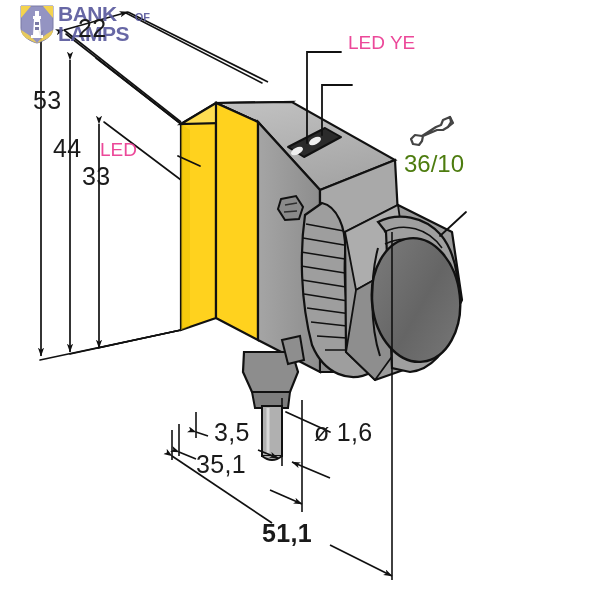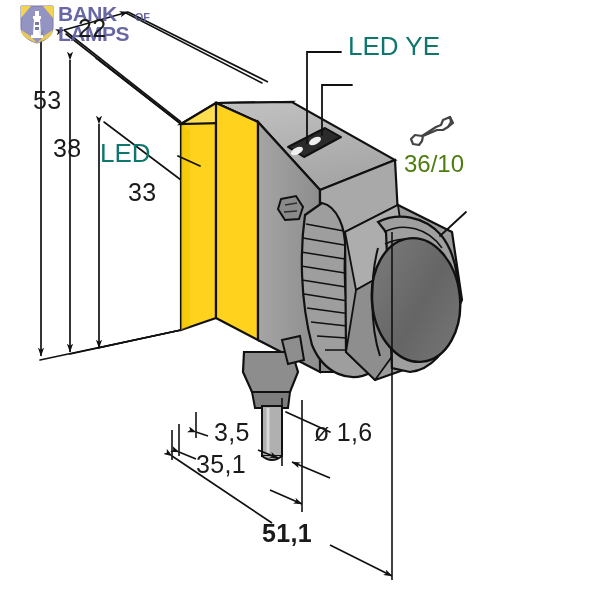--- a/index.html
+++ b/index.html
@@ -48,23 +48,23 @@
     position: absolute;
     color: #1a1a1a;
     font-family: "Liberation Sans", sans-serif;
     font-size: 25px;
     white-space: nowrap;
     line-height: 1;
     letter-spacing: 0.3px;
   }
   .labeltext {
     position: absolute;
-    color: #0f766e;
-    font-family: "Liberation Sans", sans-serif;
-    font-size: 26px;
+    color: #ec4899;
+    font-family: "Liberation Sans", sans-serif;
+    font-size: 19px;
     white-space: nowrap;
     line-height: 1;
   }
   .smalltext {
     position: absolute;
     color: #4d7c0f;
     font-family: "Liberation Sans", sans-serif;
     font-size: 24px;
     white-space: nowrap;
     line-height: 1;
@@ -271,23 +271,23 @@
       <div class="wm-line">
         <span class="wm-big">LAMPS</span>
       </div>
     </div>
   </div>
 
   <div class="dimtext" style="left:78px; top:16px;">22</div>
 
   <div class="dimtext" style="left:24px; top:88px;margin-left:9px;">53</div>
 
-  <div class="dimtext" style="left:53px; top:136px;">38</div>
-
-  <div class="dimtext" style="left:82px; top:180px;margin-left:46px;">33</div>
+  <div class="dimtext" style="left:53px; top:136px;">44</div>
+
+  <div class="dimtext" style="left:82px; top:164px;">33</div>
 
   <div class="labeltext" style="left:100px; top:140px;">LED</div>
 
   <div class="labeltext" style="left:348px; top:33px;">LED YE</div>
 
 
   <svg style="position:absolute; left:406px; top:112px; width:52px; height:40px;" viewBox="0 0 52 40">
     <path d="M44,5 L37,8 L35,13 L30,15 L16,24 L9,23 L5,27 L7,32 L13,33 L16,29
              L17,24 L31,18 L37,18 L42,15 L45,10 Z" fill="none" stroke="#444444" stroke-width="2.2" stroke-linejoin="round" stroke-linecap="round"></path>
     <path d="M44,5 L47,11 L42,15" fill="none" stroke="#444444" stroke-width="2.2" stroke-linejoin="round" stroke-linecap="round"></path>

